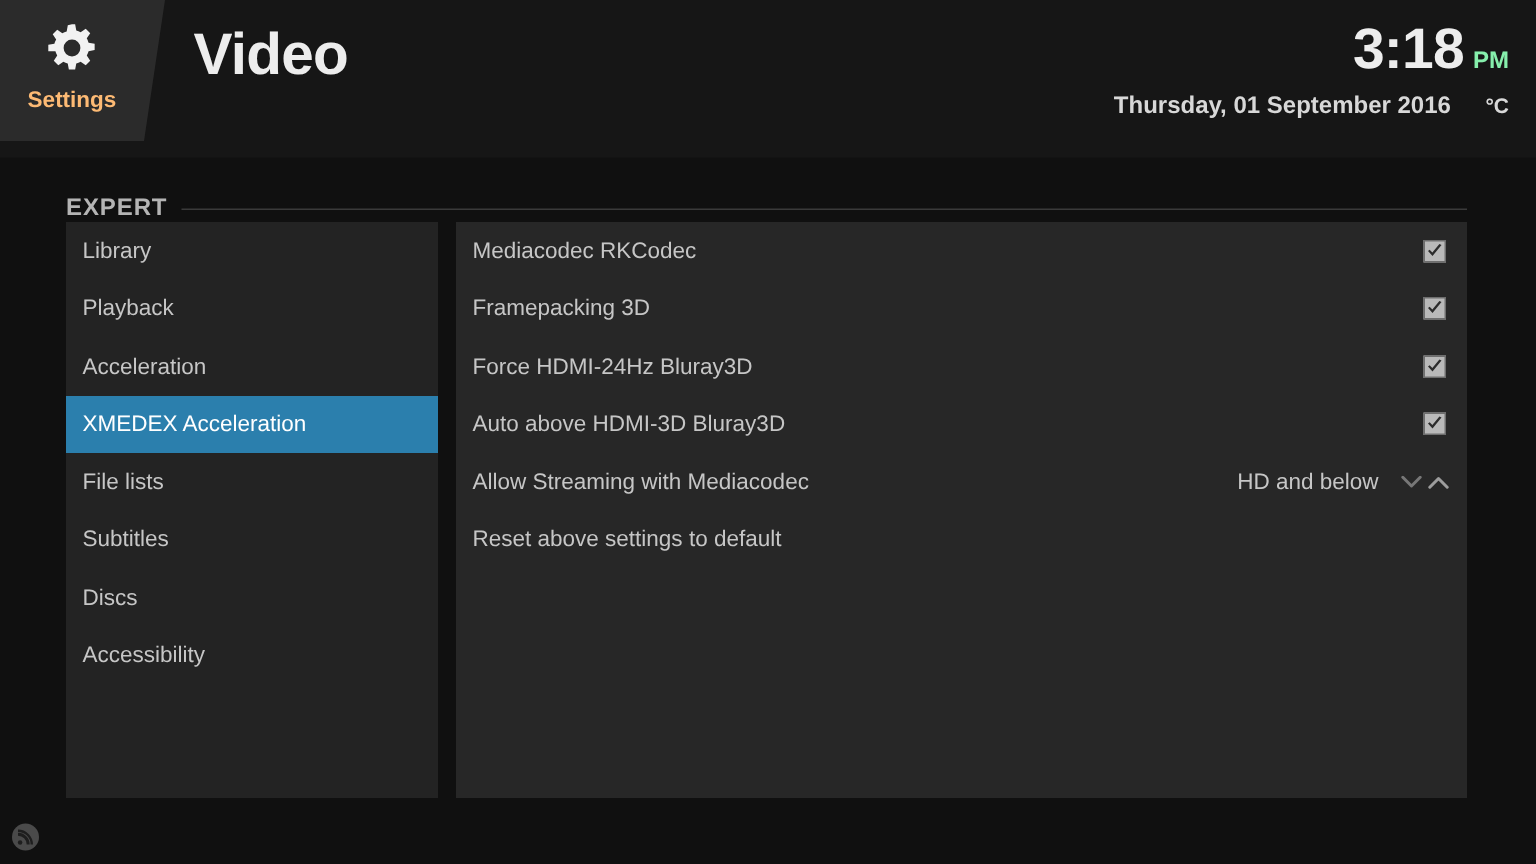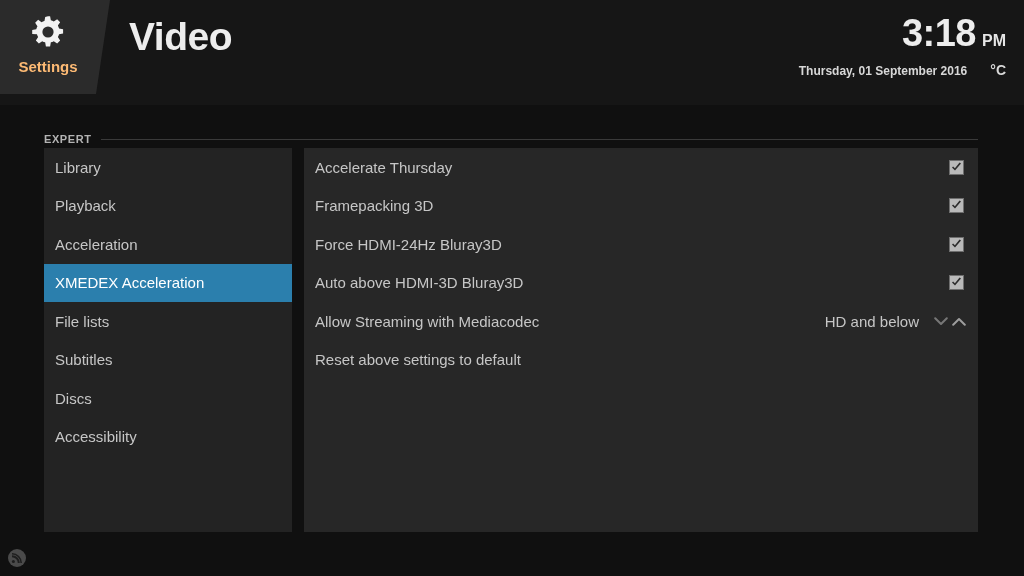--- a/index.html
+++ b/index.html
@@ -69,52 +69,52 @@
   }
   .clock-time {
     font-size: 38px;
     font-weight: bold;
     color: #ededed;
     letter-spacing: -0.5px;
   }
   .clock-ampm {
     font-size: 16px;
     font-weight: bold;
-    color: #e5e5e5;
+    color: #86efac;
     margin-left: 6px;
   }
   .date-row {
     display: flex;
     align-items: baseline;
     justify-content: flex-end;
     margin-top: 11px;
     line-height: 1;
   }
   .date-text {
-    font-size: 12px;
+    font-size: 16px;
     font-weight: bold;
     color: #d8d8d8;
   }
   .temp-unit {
     font-size: 14px;
     font-weight: bold;
     color: #d8d8d8;
     margin-left: 23px;
   }
 
   
   .category-bar {
     position: absolute;
     left: 44px; top: 131px;
     width: 934px; height: 16px;
     display: flex;
     align-items: center;
   }
   .category-label {
-    font-size: 11px;
+    font-size: 16px;
     font-weight: bold;
     letter-spacing: 0.6px;
     color: #b4b4b4;
     white-space: nowrap;
   }
   .category-rule {
     flex: 1;
     height: 1px;
     background: #3a3a3a;
     margin-left: 9px;
@@ -263,21 +263,21 @@
     <div class="sidebar-item">
       <span>Discs</span>
     </div>
     <div class="sidebar-item">
       <span>Accessibility</span>
     </div>
   </div>
 
 <div class="content-panel" id="content-panel">
     <div class="setting-row">
-      <span class="setting-label">Accelerate Thursday</span>
+      <span class="setting-label">Mediacodec RKCodec</span>
       <span class="checkbox">
         <span>
           <svg width="11" height="11" viewBox="0 0 11 11" aria-hidden="true">
             <path d="M1 5.4 L4 8.6 L10 1.4 L8.6 0.6 L3.9 6.3 L2.1 4.5 Z" fill="#2c2c2c"></path>
           </svg>
         </span>
       </span>
     </div>
     <div class="setting-row">
       <span class="setting-label">Framepacking 3D</span>

